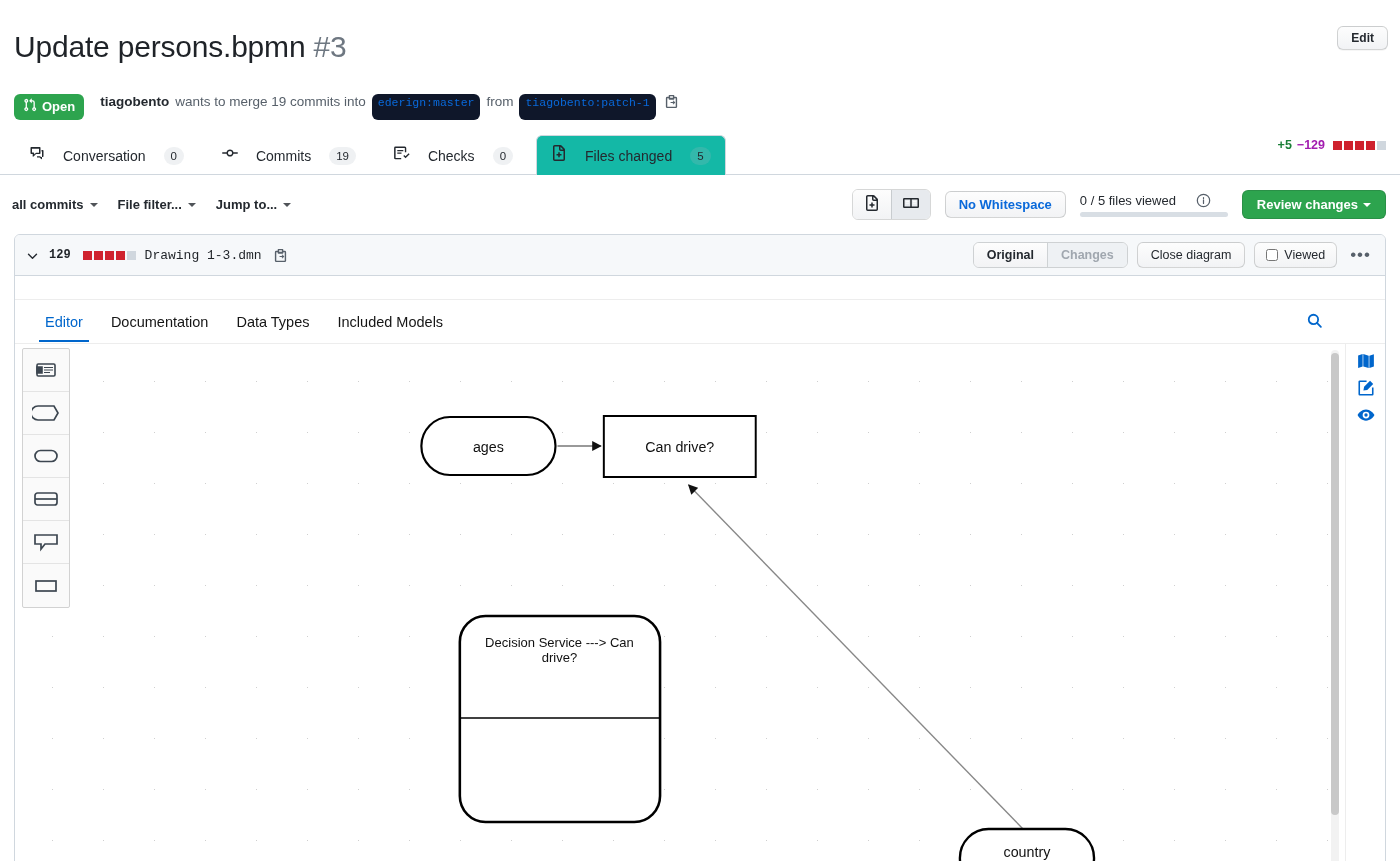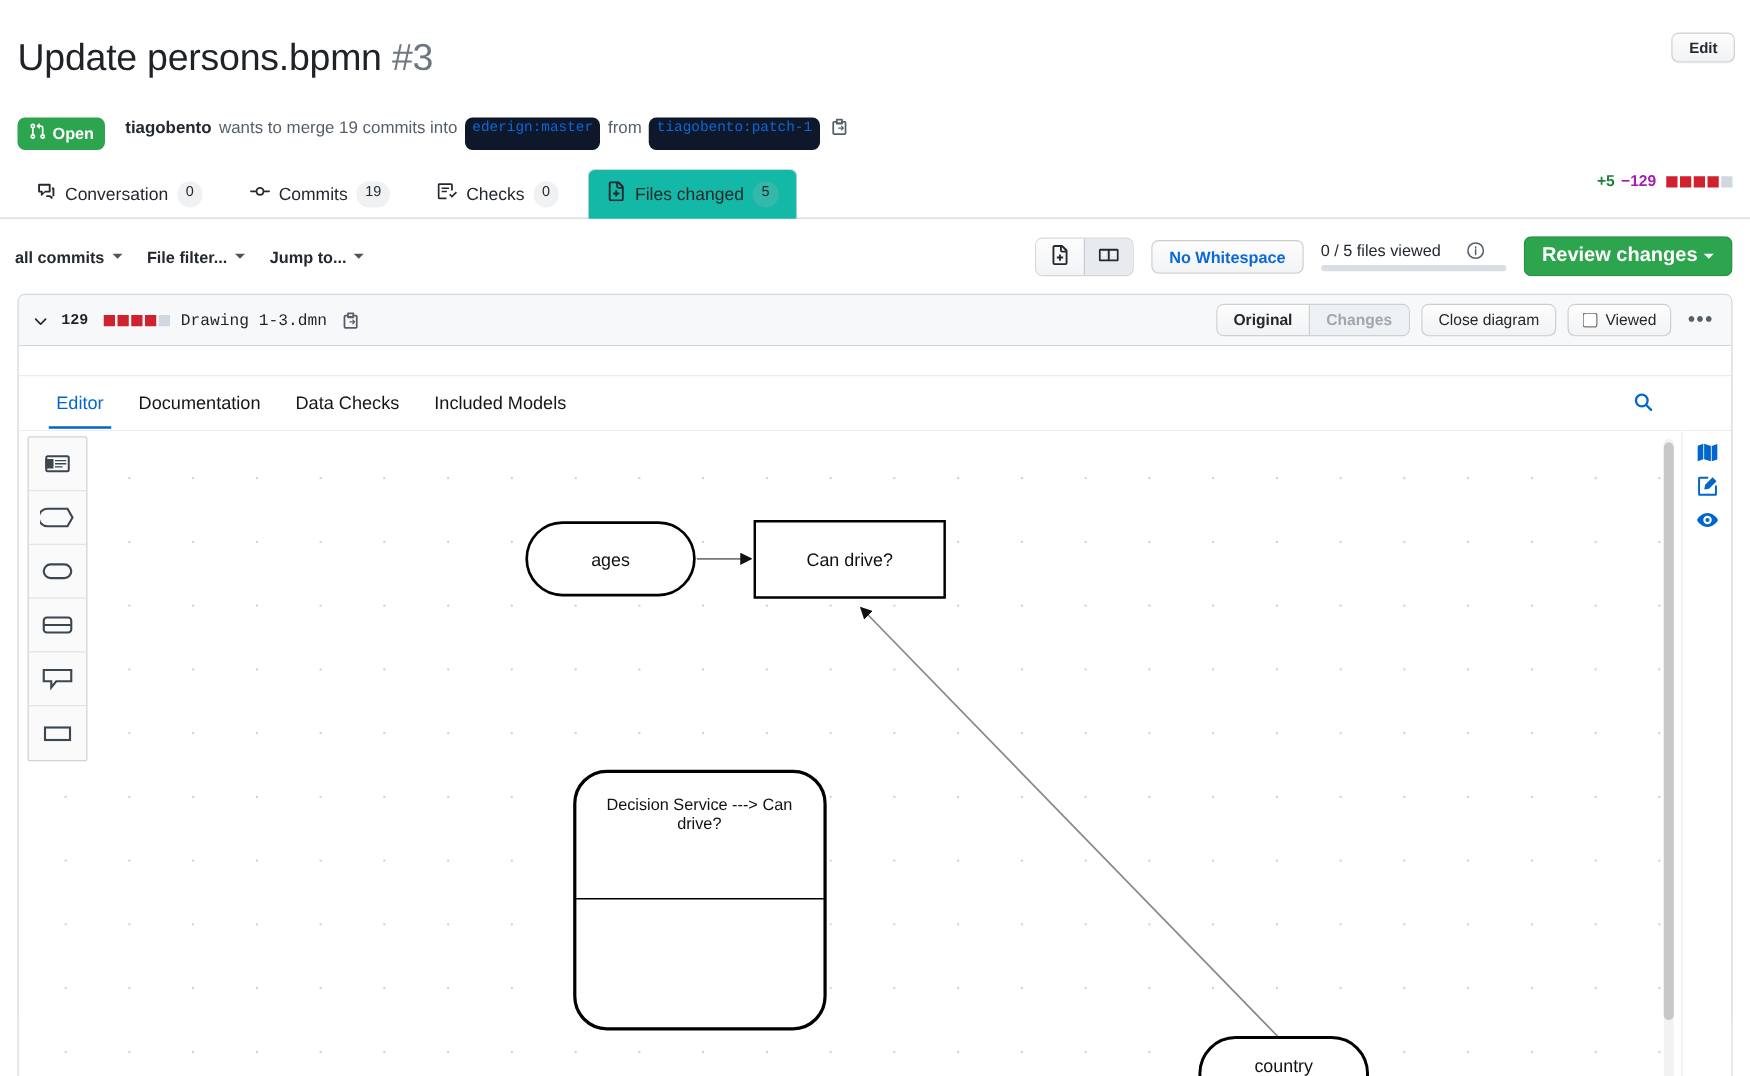--- a/index.html
+++ b/index.html
@@ -39,21 +39,21 @@
     background: #0f172a; color: #0969da;
     font-family: "Liberation Mono", monospace; font-size: 11.5px;
     border-radius: 6px; padding: 2px 6px; white-space: nowrap;
   }
   .copy-icon { color: #57606a; display: inline-flex; margin-left: 2px; cursor: pointer; }
 
   
   .tabnav { margin-top: 14px; position: relative; border-bottom: 1px solid #d0d7de; padding: 0 14px; }
   .tabnav-list { display: flex; align-items: flex-end; gap: 8px; }
   .tab {
-    display: inline-flex; gap: 7px;
+    display: inline-flex; align-items: center; gap: 18px;
     padding: 9px 14px 9px 14px; font-size: 14px; color: #24292f;
     border: 1px solid transparent; border-bottom: none;
     border-radius: 6px 6px 0 0; position: relative; top: 1px; cursor: pointer;
     line-height: 20px;
   }
   .tab.selected {
     background: #14b8a6; border-color: #d0d7de; color: #24292f; font-weight: 400;
   }
   .counter {
     background: rgba(175,184,193,0.2); color: #24292f;
@@ -94,21 +94,21 @@
     font-size: 13px; font-weight: 600; color: #0969da;
     background: linear-gradient(#fdfdfd,#f2f3f5);
     border: 1px solid rgba(27,31,36,0.18); border-radius: 6px;
     padding: 5px 13px; cursor: pointer;
   }
   .files-viewed-wrap { display: flex; flex-direction: column; gap: 4px; }
   .files-viewed-row { display: flex; align-items: center; gap: 20px; font-size: 13px; color: #24292f; }
   .info-icon { color: #57606a; cursor: pointer; display: inline-flex; }
   .progress-track { width: 148px; height: 5px; border-radius: 3px; background: #d8dee4; }
   .btn-primary {
-    font-size: 16px; font-weight: 600; color: #fff;
+    font-size: 13px; font-weight: 600; color: #fff;
     background: #2da44e; border: 1px solid rgba(27,31,36,0.15);
     border-radius: 6px; padding: 6px 14px; cursor: pointer;
     display: inline-flex; align-items: center; gap: 5px;
   }
   .caret-light {
     width: 0; height: 0; border-left: 4px solid transparent;
     border-right: 4px solid transparent; border-top: 4px solid #fff;
   }
 
   
@@ -373,21 +373,21 @@
       <span class="kebab">•••</span>
     </div>
   </div>
 
   <div class="editor-shell">
     <div class="editor-topbar"></div>
 
     <div class="editor-tabs" id="editor-tabs">
       <div class="ed-tab active">Editor</div>
         <div class="ed-tab">Documentation</div>
-        <div class="ed-tab">Data Checks</div>
+        <div class="ed-tab">Data Types</div>
         <div class="ed-tab">Included Models</div>
         <span class="ed-search">
         <svg width="17" height="17" viewBox="0 0 16 16" fill="none" stroke="currentColor" stroke-width="1.7">
             <circle cx="7" cy="7" r="4.4"></circle>
             <path d="M10.3 10.3L14 14" stroke-linecap="round"></path>
           </svg>
       </span>
     </div>
 
     <div class="canvas-wrap">

